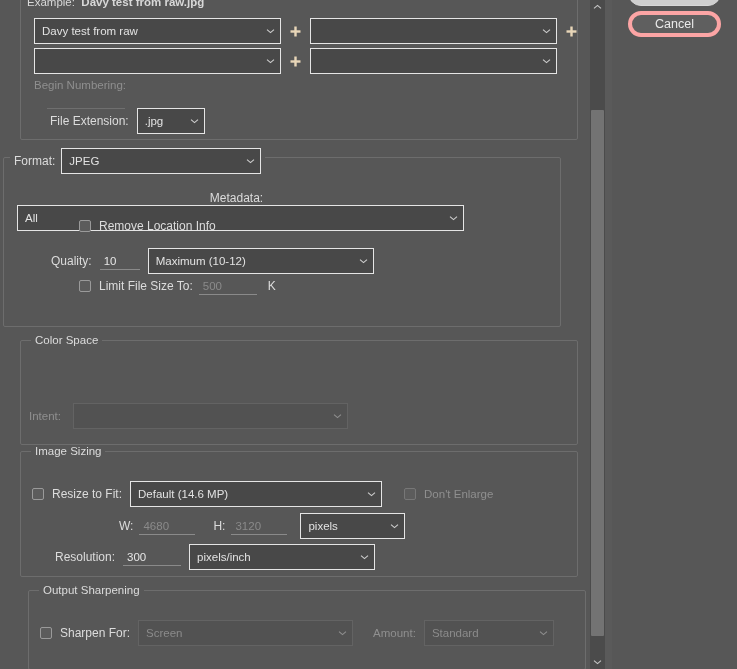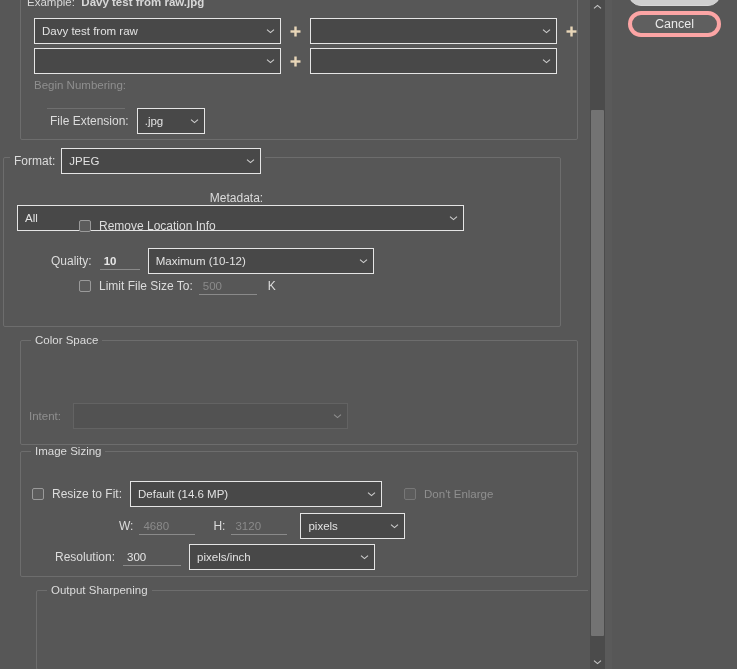--- a/index.html
+++ b/index.html
@@ -265,21 +265,21 @@
         </div>
       </div>
 
       <div class="row" style="left:75px; top:61px;">
         <span class="cb"></span>
         <span class="lbl" style="margin-left:8px;">Remove Location Info</span>
       </div>
 
       <div class="row" style="left:47px; top:90px;">
         <span class="lbl">Quality:</span>
-        <input class="tin" type="text" style="width: 40px; margin-left: 8px; font-weight: bold;" readonly="" value="10">
+        <input class="tin" type="text" style="width: 40px; margin-left: 8px;" readonly="" value="10">
         <div class="dd" style="width:226px; margin-left:8px;">
           <span>Maximum  (10-12)</span>
           <span class="chev">
             <svg viewBox="0 0 9 6">
                 <path d="M1 1.6 L4.5 4.6 L8 1.6" stroke="#cfcfcf" stroke-width="1.1" fill="none"></path>
               </svg>
           </span>
         </div>
       </div>
 
@@ -348,23 +348,44 @@
           <span>pixels/inch</span>
           <span class="chev">
             <svg viewBox="0 0 9 6">
                 <path d="M1 1.6 L4.5 4.6 L8 1.6" stroke="#cfcfcf" stroke-width="1.1" fill="none"></path>
               </svg>
           </span>
         </div>
       </div>
     </div>
 
-    <div class="panel" style="left:36px; top:590px; width:558px; height:80px;">
+    <div class="panel" style="left:28px; top:590px; width:558px; height:80px;">
       <span class="panel-title">Output Sharpening</span>
 
+      <div class="row" style="left:11px; top:29px;">
+        <span class="cb"></span>
+        <span class="lbl" style="margin-left:8px;">Sharpen For:</span>
+        <div class="dd disabled" style="width:215px; margin-left:8px;">
+          <span>Screen</span>
+          <span class="chev">
+            <svg viewBox="0 0 9 6">
+                <path d="M1 1.6 L4.5 4.6 L8 1.6" stroke="#8f8f8f" stroke-width="1.1" fill="none"></path>
+              </svg>
+          </span>
+        </div>
+        <span class="lbl-dim" style="margin-left:20px;">Amount:</span>
+        <div class="dd disabled" style="width:130px; margin-left:8px;">
+          <span>Standard</span>
+          <span class="chev">
+            <svg viewBox="0 0 9 6">
+                <path d="M1 1.6 L4.5 4.6 L8 1.6" stroke="#8f8f8f" stroke-width="1.1" fill="none"></path>
+              </svg>
+          </span>
+        </div>
+      </div>
     </div>
 
   </div>
 
   <div class="scrollbar">
     <div class="sb-arrow sb-arrow-up">
       <svg width="9" height="6" viewBox="0 0 9 6">
           <path d="M1 4.4 L4.5 1.4 L8 4.4" stroke="#c8c8c8" stroke-width="1.1" fill="none"></path>
         </svg>
     </div>

